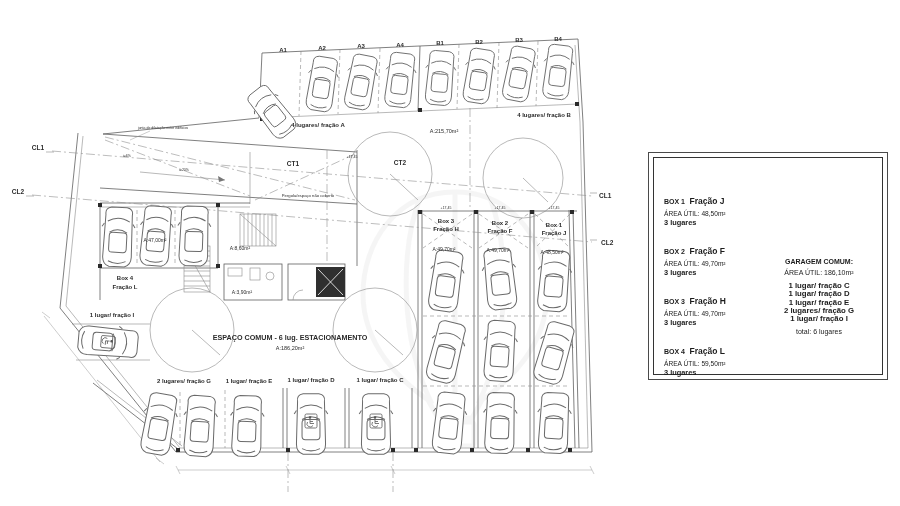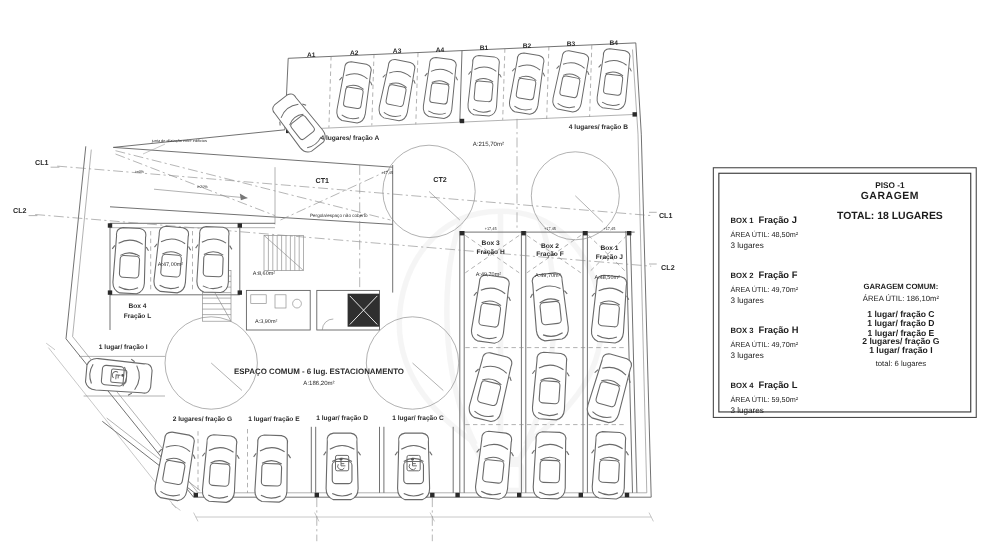--- a/index.html
+++ b/index.html
@@ -27,21 +27,21 @@
   .legend-inner{position:absolute;left:4px;top:4px;right:4px;bottom:4px;border:1.6px solid #333;}
   .legend-header{position:absolute;left:88px;right:6px;top:6px;text-align:center;line-height:1.25;}
   .lg-piso{font-size:7.5px;font-weight:bold;}
   .lg-title{font-size:9.5px;font-weight:bold;letter-spacing:0.5px;}
   .lg-total{font-size:9.5px;font-weight:bold;margin-top:6px;}
   .legend-left{position:absolute;left:10px;top:32px;width:110px;}
   .lg-box{margin-bottom:13px;}
   .lg-box-name{font-size:7px;font-weight:bold;}
   .lg-box-frac{font-size:8.5px;font-weight:bold;}
   .lg-box-area{font-size:6.6px;margin-top:2px;}
-  .lg-box-lug{font-size:7.4px;font-weight:normal;margin-top:1px;}
+  .lg-box-lug{font-size:7.4px;font-weight:bold;margin-top:1px;}
   .legend-comum{position:absolute;left:106px;right:4px;top:100px;text-align:center;}
   .lg-com-title{font-size:7px;font-weight:bold;}
   .lg-com-area{font-size:7px;margin-top:4px;}
   .lg-com-list{margin-top:6px;font-size:7.8px;font-weight:bold;line-height:8.3px;}
   .lg-com-total{font-size:7px;margin-top:5px;}
 </style>
 </head>
 <body>
 
 <div class="stage">
@@ -313,25 +313,20 @@
   </g>
   <g text-anchor="start">
     <text class="t65b" x="599" y="198">CL1</text>
     <text class="t65b" x="601" y="245">CL2</text>
   </g>
 </svg>
 
 
 <div class="legend">
   <div class="legend-inner">
-    <div class="legend-header">
-      <div class="lg-piso">PISO -1</div>
-      <div class="lg-title">GARAGEM</div>
-      <div class="lg-total">TOTAL: 18 LUGARES</div>
-    </div>
     <div class="legend-left">
       <div class="lg-box">
         <div><span class="lg-box-name">BOX 1</span>
              <span class="lg-box-frac">Fração J</span></div>
         <div class="lg-box-area">ÁREA ÚTIL: 48,50m²</div>
         <div class="lg-box-lug">3 lugares</div>
       </div>
       <div class="lg-box">
         <div><span class="lg-box-name">BOX 2</span>
              <span class="lg-box-frac">Fração F</span></div>

